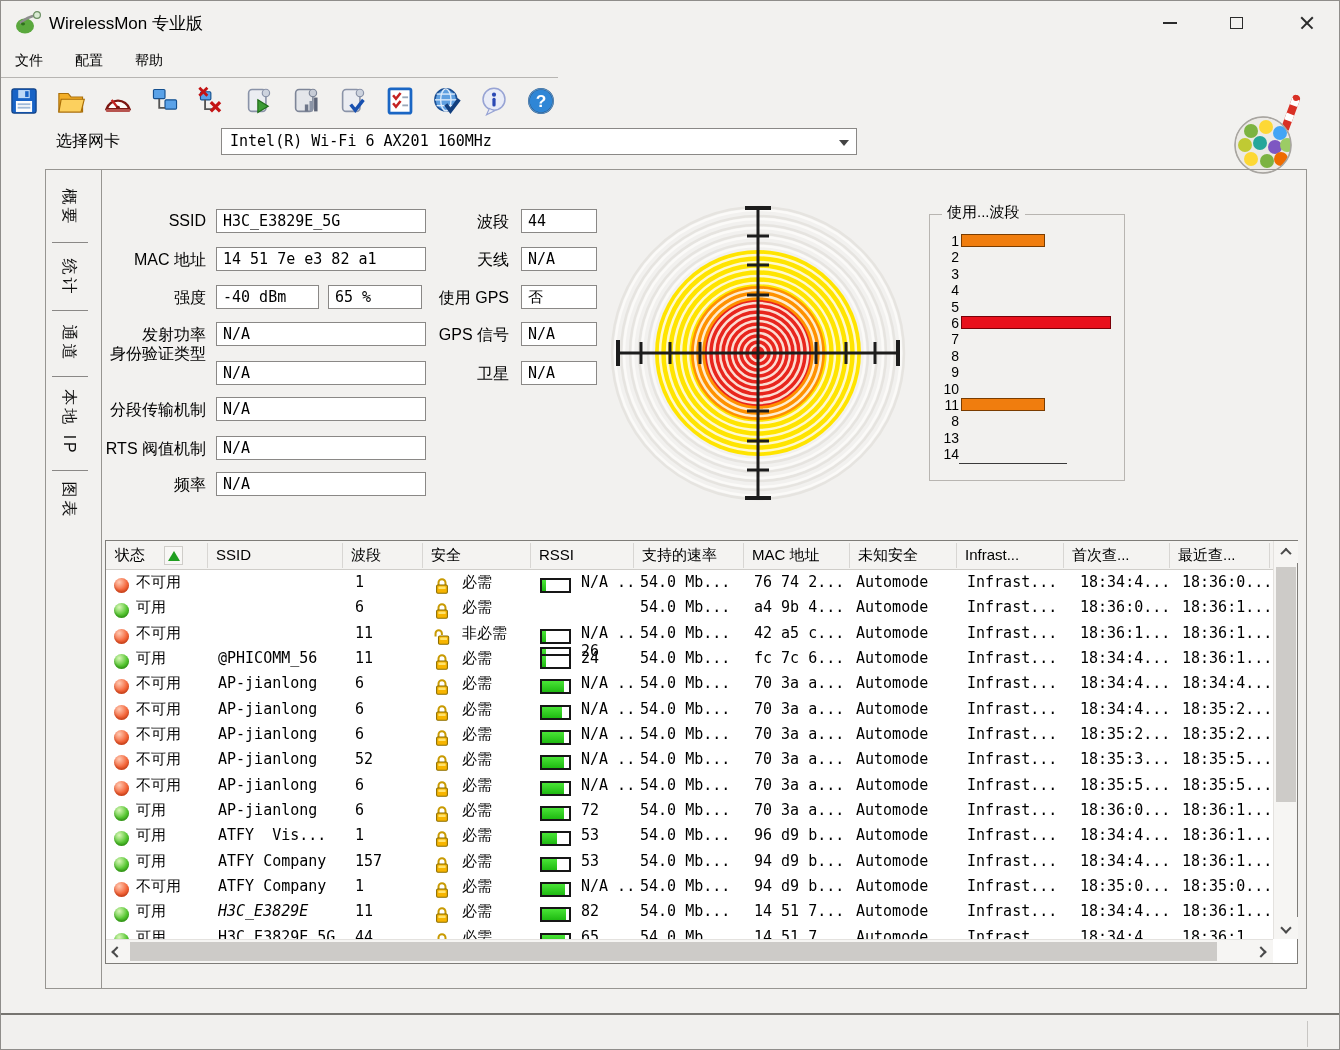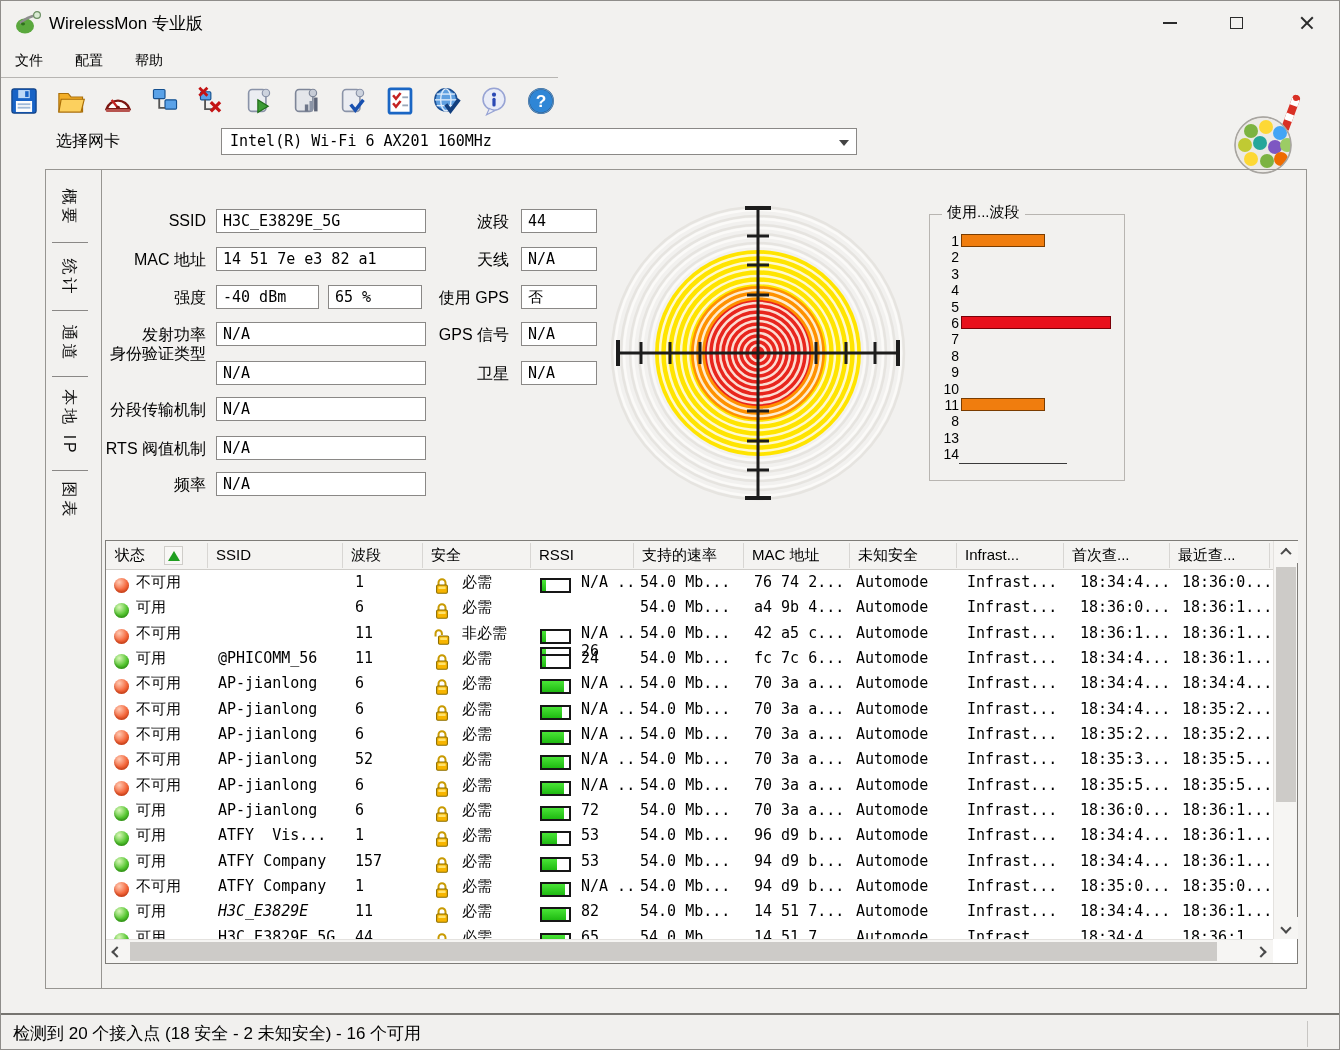--- a/index.html
+++ b/index.html
@@ -694,15 +694,14 @@
         <span class="chev left"></span>
       </div>
     <div class="sb-thumb" style="left:24px;top:2px;width:1087px;height:19px;"></div>
     <div class="sb-btn" style="left:1143px;top:0;width:24px;height:23px;">
         <span class="chev right"></span>
       </div>
   </div>
 </div>
 
 <div class="statusbar">
-  <div class="status-text">检测到 20 个接入点 (18 安全 - 2 未知安全) - 16 个可用</div>
   <div class="status-div"></div>
 </div>
 
 </body></html>

